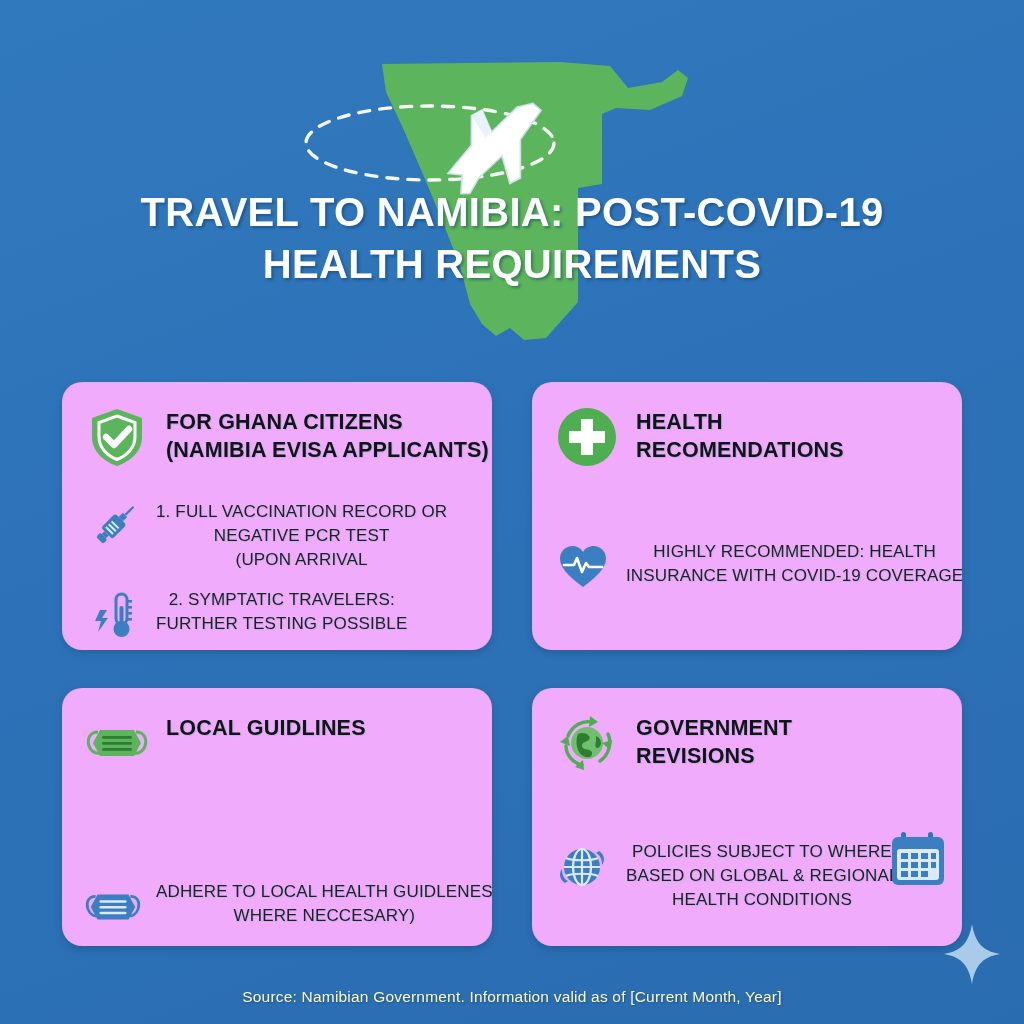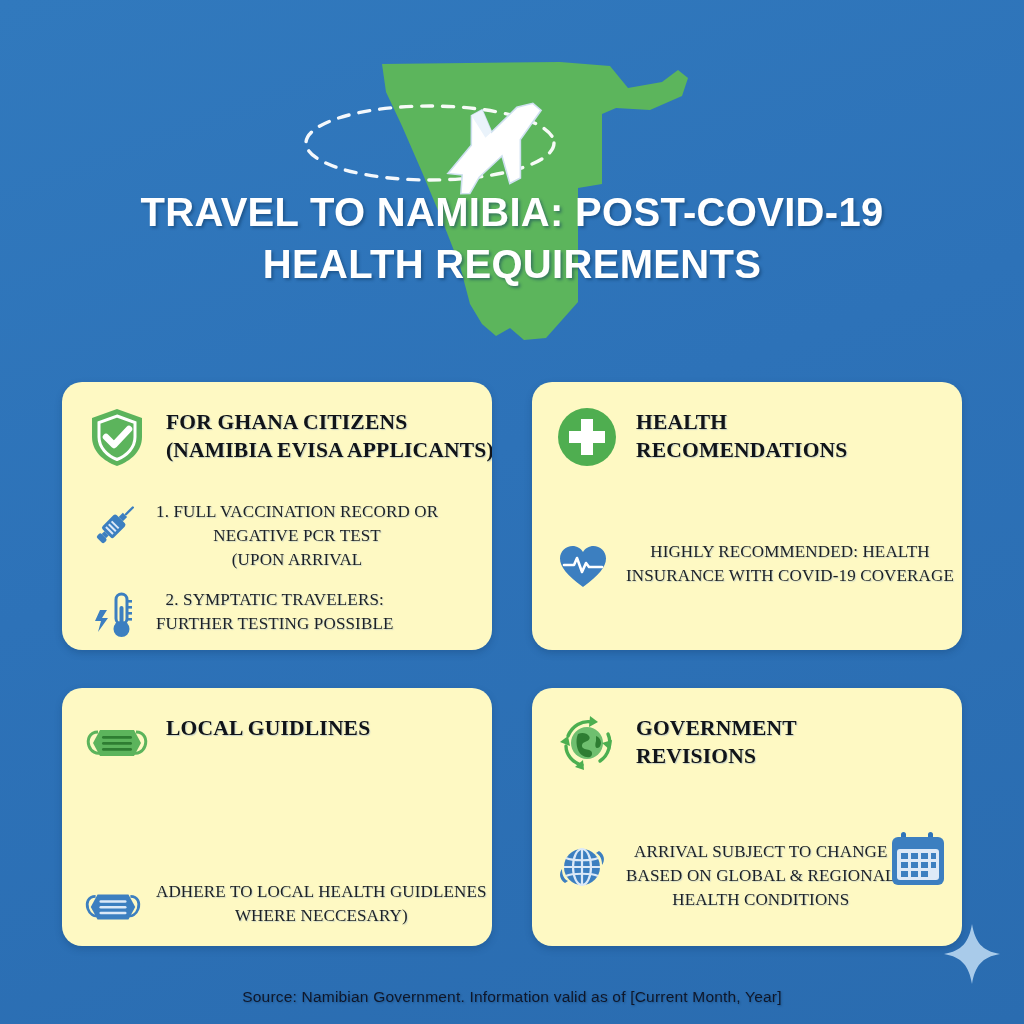--- a/index.html
+++ b/index.html
@@ -72,28 +72,27 @@
     left: 62px;
     top: 382px;
     width: 900px;
     display: grid;
     grid-template-columns: 430px 430px;
     grid-template-rows: 268px 258px;
     column-gap: 40px;
     row-gap: 38px;
   }
   .card {
-    background: #fef9c3;
+    background: #f0abfc;
     border-radius: 20px;
     box-shadow: 0 3px 7px rgba(16,55,97,0.28);
     position: relative;
     padding: 22px 22px 18px 22px;
     box-sizing: border-box;
     overflow: hidden;
-    font-family: Liberation Serif, serif;
   }
   .card-head {
     display: flex;
     align-items: flex-start;
     gap: 16px;
     min-height: 76px;
   }
   .card-head .hicon {
     flex: 0 0 auto;
     width: 66px;
@@ -153,21 +152,21 @@
     height: 58px;
   }
   .card-4 .btext { max-width: 272px; }
   
   .footer {
     position: absolute;
     left: 0;
     bottom: 18px;
     width: 1024px;
     text-align: center;
-    color: #0f172a;
+    color: #fef9c3;
     font-size: 15.5px;
     letter-spacing: 0.2px;
     text-shadow: 1px 1px 2px rgba(12,50,90,0.4);
   }
   .sparkle {
     position: absolute;
     right: 22px;
     bottom: 38px;
     width: 60px;
     height: 64px;
@@ -372,21 +371,21 @@
               <line x1="27" y1="10" x2="27" y2="46"></line>
               <line x1="9" y1="28" x2="45" y2="28"></line>
               <path d="M11,19 C17,22 37,22 43,19"></path>
               <path d="M11,37 C17,34 37,34 43,37"></path>
             </g>
             <path fill="#3C7FC0" d="M44,12 C50,16 50,22 47,26 C47,20 45,16 41,14 Z"></path>
             <path fill="#3C7FC0" d="M10,44 C4,40 4,34 7,30 C7,36 9,40 13,42 Z"></path>
           </svg>
         </span>
         <div class="btext">
-          <span class="ln">ARRIVAL SUBJECT TO CHANGE</span>
+          <span class="ln">POLICIES SUBJECT TO WHERE</span>
           <span class="ln">BASED ON GLOBAL &amp; REGIONAL</span>
           <span class="ln">HEALTH CONDITIONS</span>
         </div>
       </div>
     </div>
     <svg class="cal-icon" width="56" height="58" viewBox="0 0 56 58">
       <rect x="11" y="2" width="5" height="10" rx="2.5" fill="#2E74BA"></rect>
       <rect x="38" y="2" width="5" height="10" rx="2.5" fill="#2E74BA"></rect>
       <rect x="2" y="7" width="52" height="48" rx="6" fill="#3C7FC0"></rect>
       <rect x="7" y="19" width="42" height="31" rx="3" fill="#DCE9F7"></rect>

